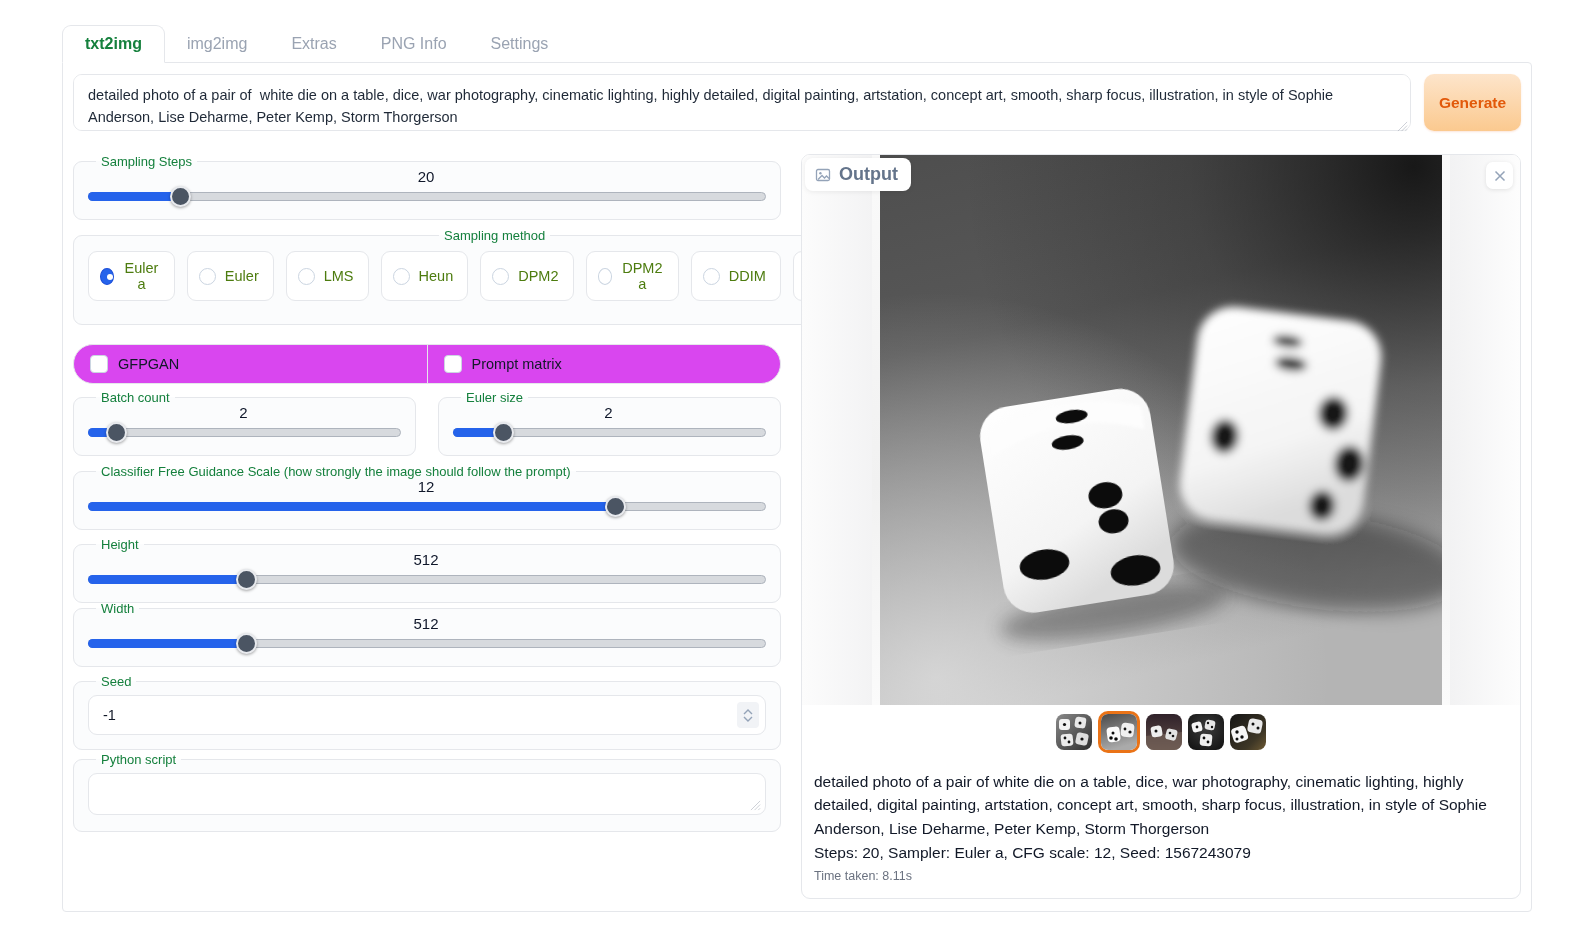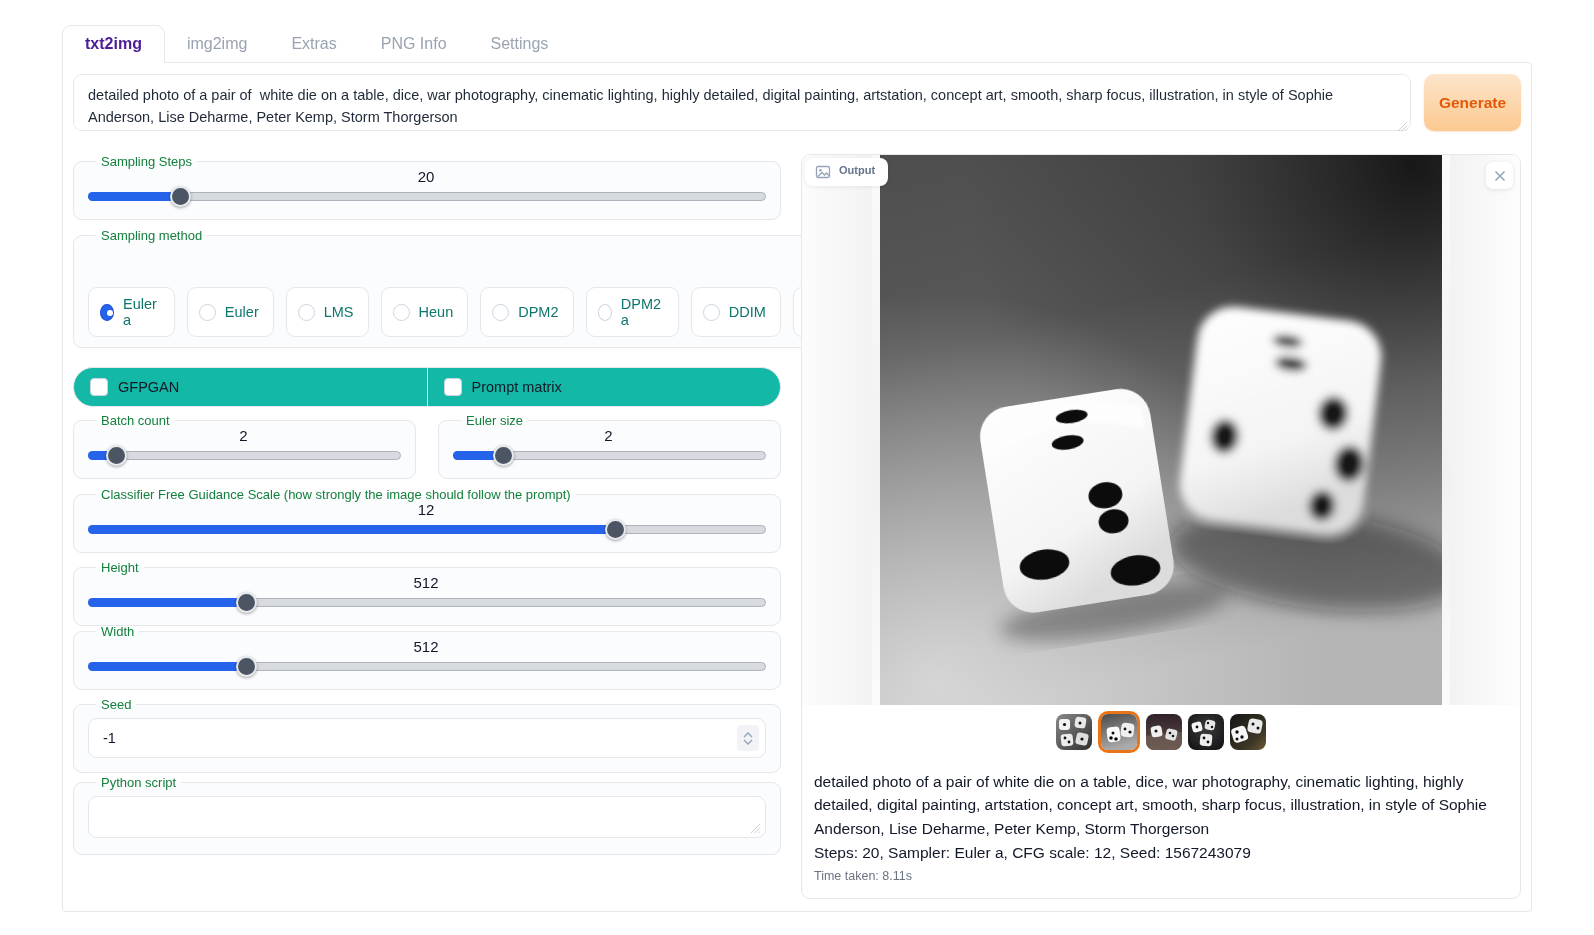--- a/index.html
+++ b/index.html
@@ -4,21 +4,21 @@
 <style>
   * { box-sizing: border-box; margin: 0; padding: 0; }
   html,body { background:#fff; width:1594px; height:935px; overflow:hidden;
     font-family:"Liberation Sans", sans-serif; color:#1f2937; }
   .wrap { margin:24px 60px 0 62px; width:1470px; }
 
   
   .tabbar { display:flex; align-items:flex-end; height:38px; }
   .tab { padding:9px 22px; font-size:16px; color:#9aa3b2; cursor:pointer; }
   .tab.active { background:#fff; border:1px solid #e5e7eb; border-bottom:1px solid #fff;
-    border-radius:9px 9px 0 0; color:#4c1d95; font-weight:700; margin-bottom:-1px; z-index:2; }
+    border-radius:9px 9px 0 0; color:#15803d; font-weight:700; margin-bottom:-1px; z-index:2; }
   .appbody { border:1px solid #e5e7eb; border-top:1px solid #e5e7eb; border-radius:0 4px 4px 4px;
     padding:11px 10px 12px 10px; min-height:828px; position:relative; background:#fff; }
 
   
   .promptrow { display:flex; gap:13px; }
   .prompt-box { flex:1; height:57px; border:1px solid #e5e7eb; border-radius:9px; background:#fff;
     font-family:"Liberation Sans",sans-serif; font-size:14.5px; color:#1f2937; line-height:1.55;
     padding:9px 14px; resize:none; outline:none; position:relative; }
   .resize-grip { position:absolute; right:3px; bottom:3px; width:11px; height:11px; opacity:.55; }
   .gen-btn { width:97px; height:57px; border:none; border-radius:10px; cursor:pointer;
@@ -42,28 +42,28 @@
     background:#d7dade; border:1px solid #aeb4bd; }
   .slider .fill { position:absolute; left:0; top:5px; height:9px; border-radius:99px; background:#2563eb; }
   .slider .handle { position:absolute; top:-1px; width:21px; height:21px; border-radius:50%;
     background:#4b5563; border:2px solid #e8eaee; box-shadow:0 1px 3px rgba(0,0,0,.35); }
 
   .mt8 { margin-top:8px; } .mt19 { margin-top:19px; } .mt7 { margin-top:7px; }
 
   
   .radio-row { display:flex; gap:12px; margin-top:6px; }
   .radio-pill { display:flex; align-items:center; gap:9px; background:#fff; border:1px solid #e5e7eb;
-    border-radius:9px; padding:8px 14px 8px 11px; cursor:pointer; font-size:14.5px; color:#0f766e;margin-top:36px; }
+    border-radius:9px; padding:8px 14px 8px 11px; cursor:pointer; font-size:14.5px; color:#4d7c0f; }
   .rdot { width:17px; height:17px; border-radius:50%; border:1px solid #cbd5e1; background:#fff; position:relative; }
   .radio-pill.sel .rdot { background:#2563eb; border-color:#1d4fd8; }
   .radio-pill.sel .rdot::after { content:""; position:absolute; left:5.5px; top:5.5px; width:6px; height:6px;
     border-radius:50%; background:#fff; }
 
   
-  .checkbox-box { border:1px solid #e5e7eb; border-radius:20px; background:#14b8a6; display:flex; height:40px; }
+  .checkbox-box { border:1px solid #e5e7eb; border-radius:20px; background:#d946ef; display:flex; height:40px; }
   .check-cell { flex:1; display:flex; align-items:center; gap:10px; padding:0 16px; font-size:14.5px;
     color:#111827; cursor:pointer; }
   .vdiv { width:1px; background:#e5e7eb; }
   .cbox { width:18px; height:18px; border:1px solid #cbd5e1; border-radius:4px; background:#fff; }
   .pairrow { display:flex; gap:22px; margin-top:6px; }
   .pairrow fieldset { flex:1; }
 
   
   .hwbox fieldset { border-radius:9px; }
   .hwbox fieldset + fieldset { margin-top:-2px; }
@@ -84,21 +84,21 @@
   
   .output-panel { border:1px solid #e5e7eb; border-radius:9px; overflow:hidden; background:#fff; position:relative; }
   .stage { position:relative; height:550px; background:linear-gradient(180deg,#fafafa 0%,#f1f1f1 60%,#fbfbfb 100%);
     display:flex; justify-content:center; overflow:hidden; }
   .stage-sideblur-l, .stage-sideblur-r { position:absolute; top:0; bottom:0; width:70px; }
   .stage-sideblur-l { left:0; background:linear-gradient(90deg,#fcfcfc,#f3f3f4); }
   .stage-sideblur-r { right:0; background:linear-gradient(270deg,#fdfdfd,#f2f2f3); }
   .mainimg { width:562px; height:550px; display:block; position:relative; z-index:1; cursor:pointer; }
 
   .out-pill { position:absolute; z-index:3; top:3px; left:3px; background:#fff; border-radius:8px;
-    padding:6px 13px 6px 10px; display:flex; gap:8px; font-size:11px; font-weight:700;
+    padding:6px 13px 6px 10px; display:flex; align-items:center; gap:8px; font-size:18px; font-weight:700;
     color:#64748b; box-shadow:0 1px 5px rgba(0,0,0,.07); }
   .close-btn { position:absolute; z-index:3; top:7px; right:7px; width:27px; height:27px; background:#fff;
     border:none; border-radius:7px; box-shadow:0 1px 4px rgba(0,0,0,.10); cursor:pointer;
     display:flex; align-items:center; justify-content:center; }
 
   .thumbstrip { display:flex; justify-content:center; align-items:center; gap:6px; padding:6px 0 7px 0; background:#fff; }
   .thumb { width:36px; height:36px; border-radius:8px; overflow:hidden; cursor:pointer; position:relative; flex:none; }
   .thumb svg { display:block; }
   .thumb.sel { width:42px; height:42px; border:3px solid #ea7317; border-radius:10px; }
 
@@ -138,21 +138,21 @@
         <fieldset>
           <legend>Sampling Steps</legend>
           <div class="gval">20</div>
           <div class="slider">
             <div class="track"></div>
               <div class="fill" style="width:13.6%"></div>
             <div class="handle" style="left:calc(13.6% - 10px)"></div>
           </div>
         </fieldset>
 
-        <fieldset class="mt8" style="padding-bottom:10px;">
+        <fieldset class="mt8" style="padding-bottom:23px;text-align:center;">
           <legend>Sampling method</legend>
           <div class="radio-row">
             <label class="radio-pill sel">
               <span class="rdot"></span>
               <span>Euler a</span>
             </label>
             <label class="radio-pill">
               <span class="rdot"></span>
               <span>Euler</span>
             </label>

